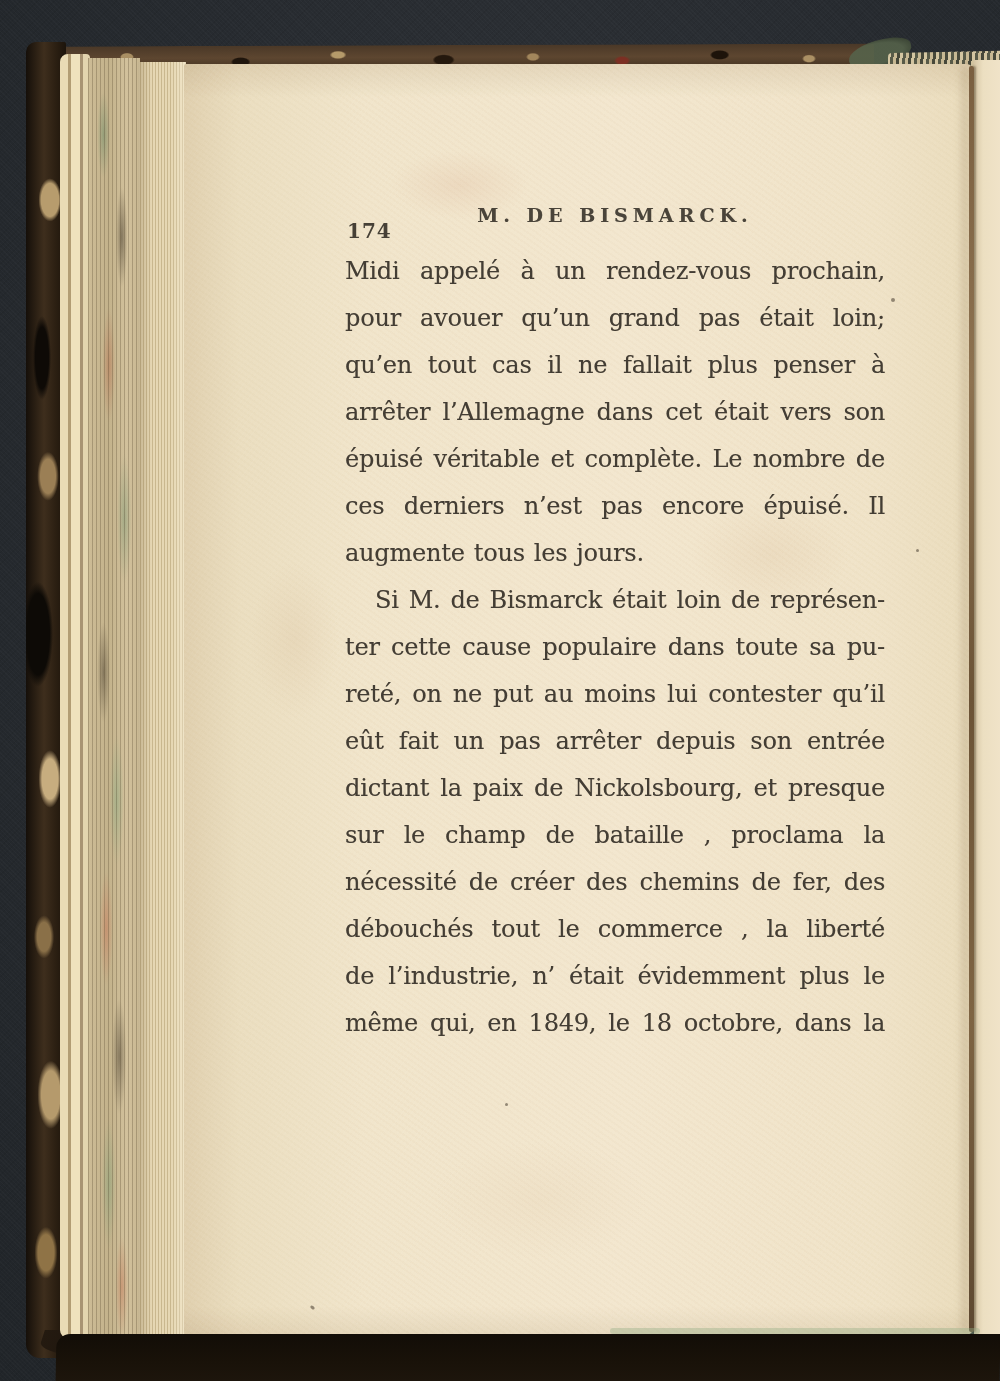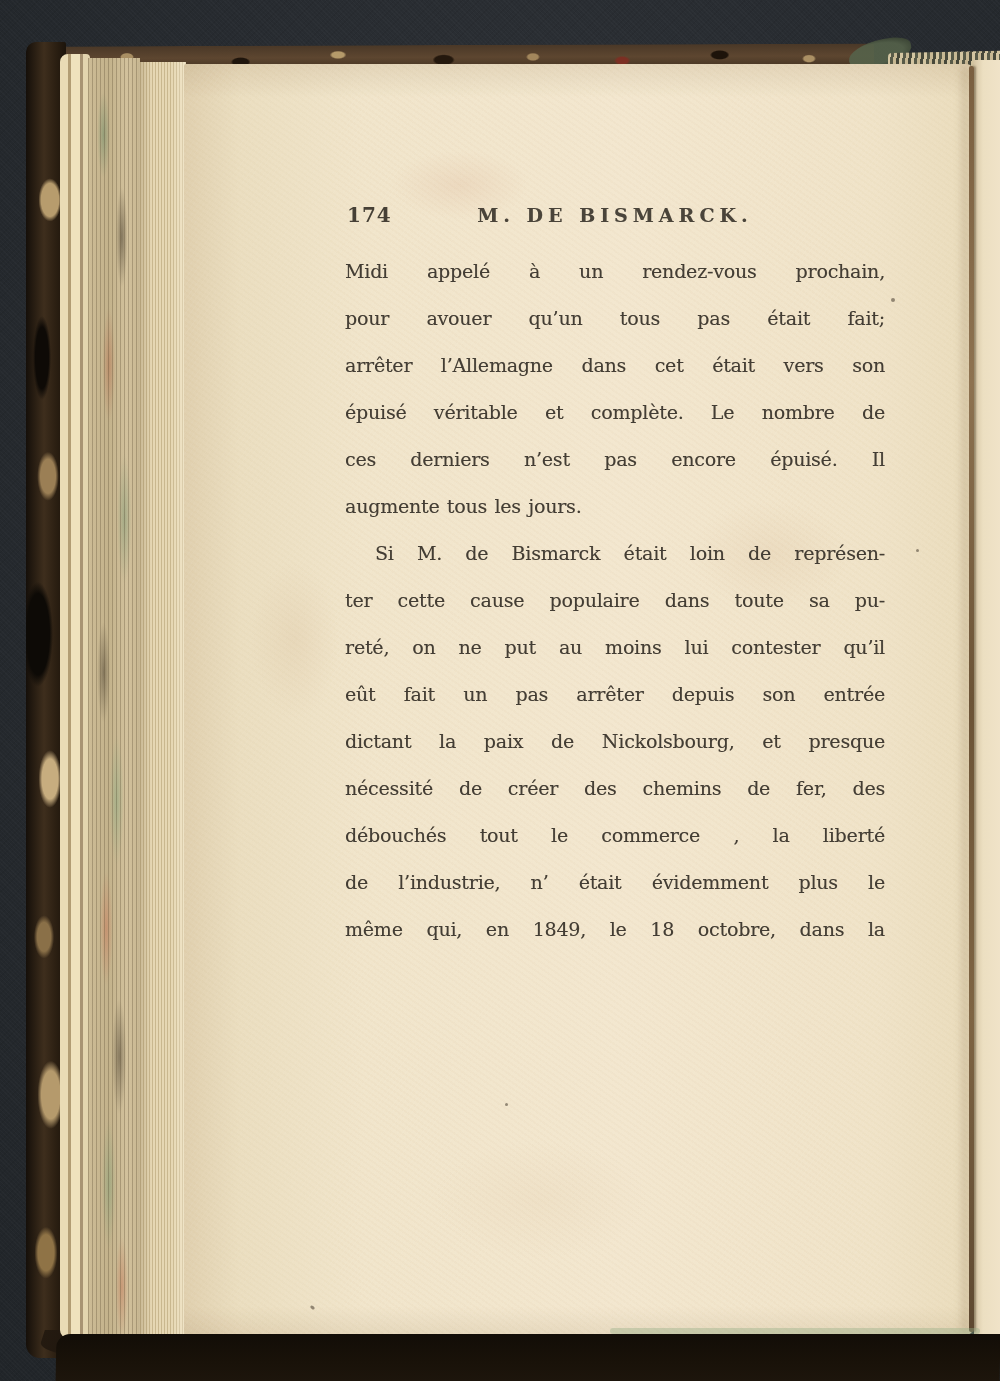--- a/index.html
+++ b/index.html
@@ -151,32 +151,32 @@
     border-radius:14px 0 0 0;
     transform:skewX(-1deg);
   }
   
   .text-block {
     position:absolute; left:345px; top:200px; width:540px;
     color:#433d34;
   }
   .page-header { position:relative; height:30px; line-height:30px; }
   .page-num {
-    position:absolute; left:2px; top:0;
+    position:absolute; left:2px; top:16px;
     font-size:20px; font-weight:bold; letter-spacing:1px; color:#464036;text-align:center;
   }
   .running-title {
     position:absolute; left:0; right:0; text-align:center;
     font-size:19px; font-weight:bold; letter-spacing:5px; color:#4a443a;
     text-shadow:.2px .2px 0 rgba(74,68,58,.35);
   }
   .lines { margin-top:18px; }
   .line {
     height:47px; line-height:47px; overflow:hidden;
-    font-size:19px; letter-spacing:-.2px; word-spacing:1.5px;
+    font-size:24px; letter-spacing:-.2px; word-spacing:1.5px;
     text-align:justify; text-align-last:justify; text-justify:inter-word;
     text-shadow:.25px .25px 0 rgba(62,52,40,.38);
   }
   .line.no-just { text-align-last:left; }
   .line.indent { text-indent:30px; }
 </style>
 </head>
 <body>
 
 <div class="backdrop"></div>
@@ -206,29 +206,31 @@
   <div class="bottom-edge-tint"></div>
   <div class="bottom-shadow"></div>
 
   <div class="text-block">
     <div class="page-header">
       <span class="page-num">174</span>
       <span class="running-title">M. DE BISMARCK.</span>
     </div>
     <div class="lines">
         <div class="line">Midi appelé à un rendez-vous prochain,</div>
-        <div class="line">pour avouer qu’un tous pas était fait;</div>
+        <div class="line">pour avouer qu’un grand pas était loin;</div>
+        <div class="line">qu’en tout cas il ne fallait plus penser à</div>
         <div class="line">arrêter l’Allemagne dans cet était vers son</div>
         <div class="line">épuisé véritable et complète. Le nombre de</div>
         <div class="line">ces derniers n’est pas encore épuisé. Il</div>
         <div class="line no-just">augmente tous les jours.</div>
         <div class="line indent">Si M. de Bismarck était loin de représen-</div>
         <div class="line">ter cette cause populaire dans toute sa pu-</div>
         <div class="line">reté, on ne put au moins lui contester qu’il</div>
         <div class="line">eût fait un pas arrêter depuis son entrée</div>
         <div class="line">dictant la paix de Nickolsbourg, et presque</div>
+        <div class="line">sur le champ de bataille , proclama la</div>
         <div class="line">nécessité de créer des chemins de fer, des</div>
         <div class="line">débouchés tout le commerce , la liberté</div>
         <div class="line">de l’industrie, n’ était évidemment plus le</div>
         <div class="line">même qui, en 1849, le 18 octobre, dans la</div>
       </div>
   </div>
 </div>
 
 </body></html>

